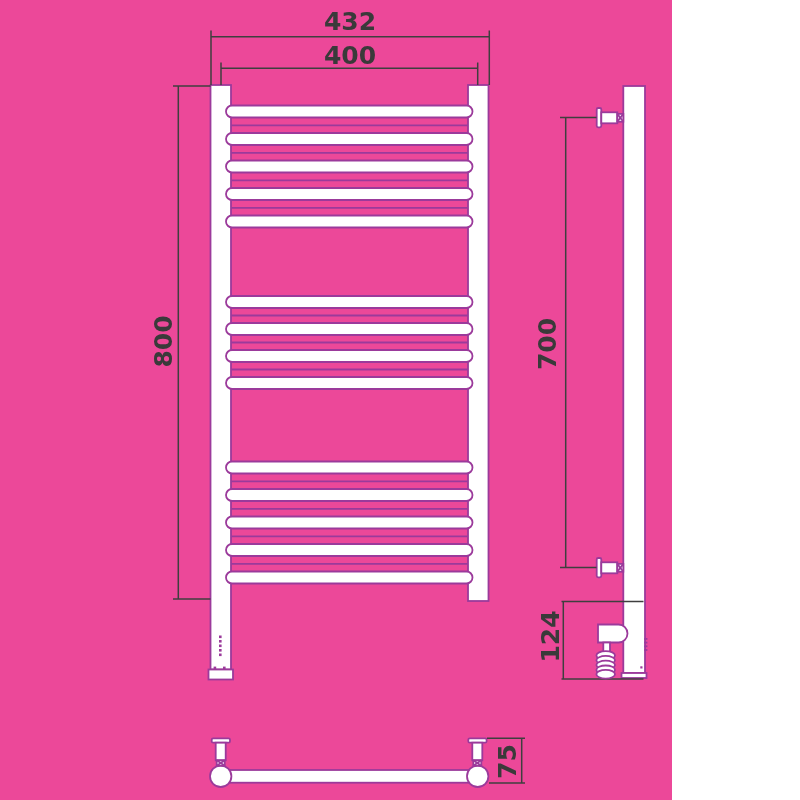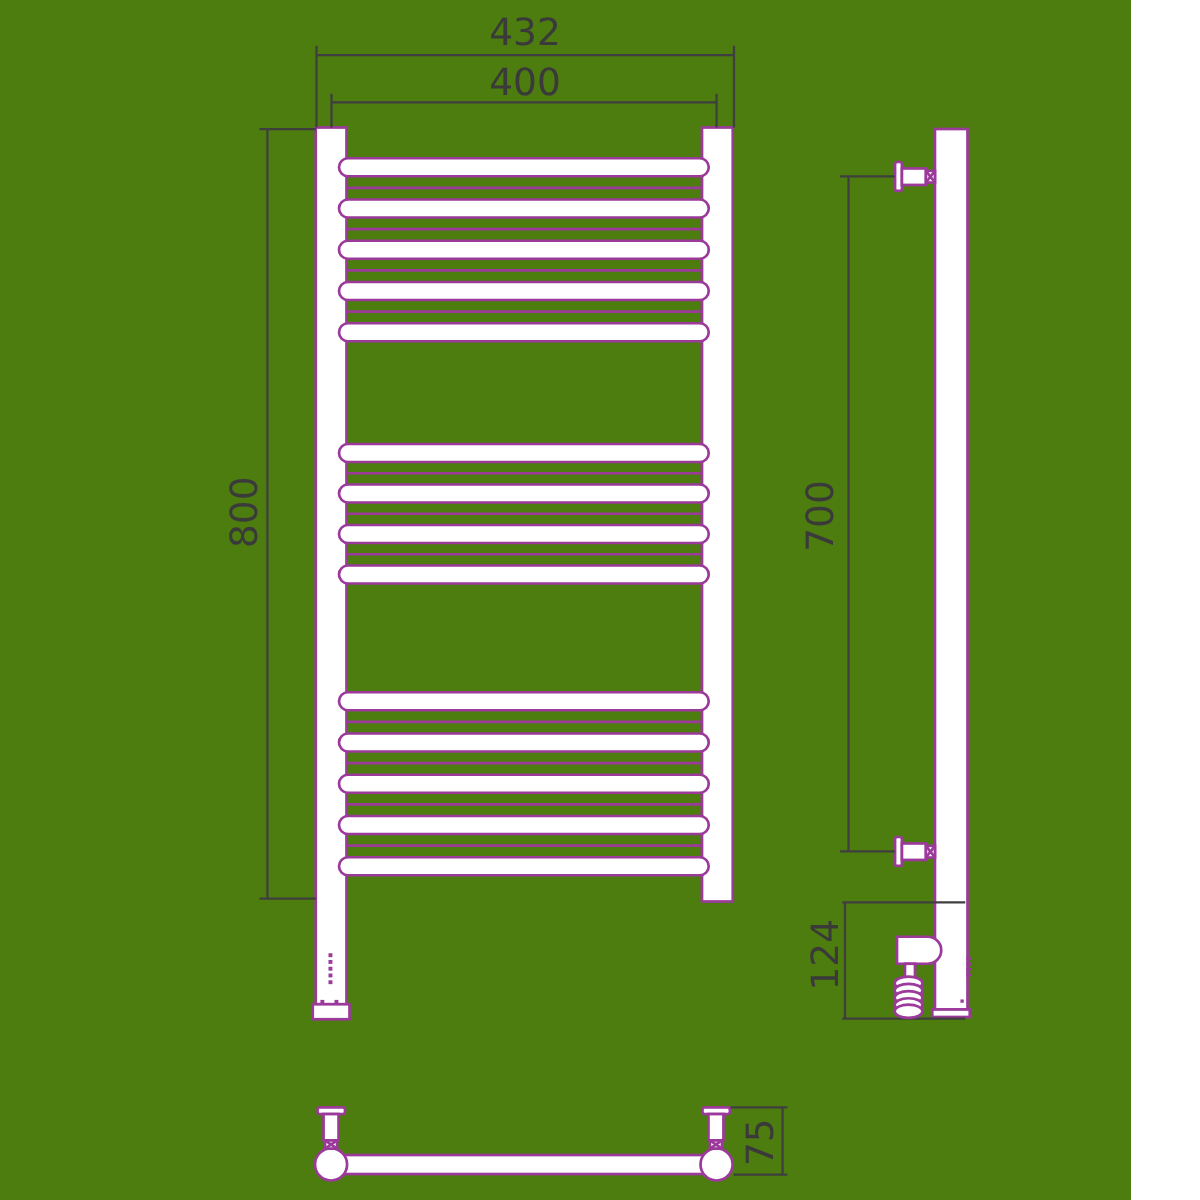--- a/index.html
+++ b/index.html
@@ -1,16 +1,16 @@
 <!DOCTYPE html>
 <html><head>
 <meta charset="utf-8">
 <style>
   html,body{margin:0;padding:0;background:#ffffff;}
-  .canvas{position:relative;width:754px;height:800px;background:#4d7c0f;overflow:hidden;}
+  .canvas{position:relative;width:672px;height:800px;background:#ec4899;overflow:hidden;font-weight:bold;}
   svg{position:absolute;left:0;top:0;}
   .prod{stroke:#9b3a9b;stroke-width:1.8;fill:none;}
   .prodf{stroke:#9b3a9b;stroke-width:1.8;fill:#ffffff;}
   .proddot{fill:#9b3a9b;stroke:none;}
   .dim{stroke:#3f3f3f;stroke-width:1.5;fill:none;}
   .dimtext{font-family:"DejaVu Sans","Liberation Sans",sans-serif;font-size:25px;fill:#3a3a3a;}
 </style>
 </head>
 <body>
 

